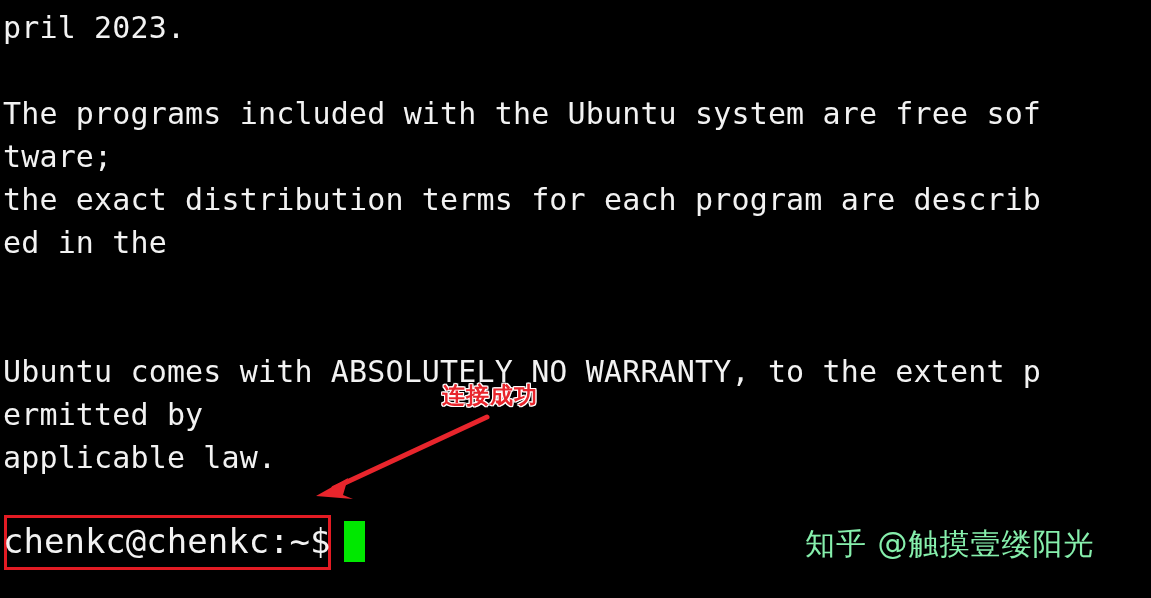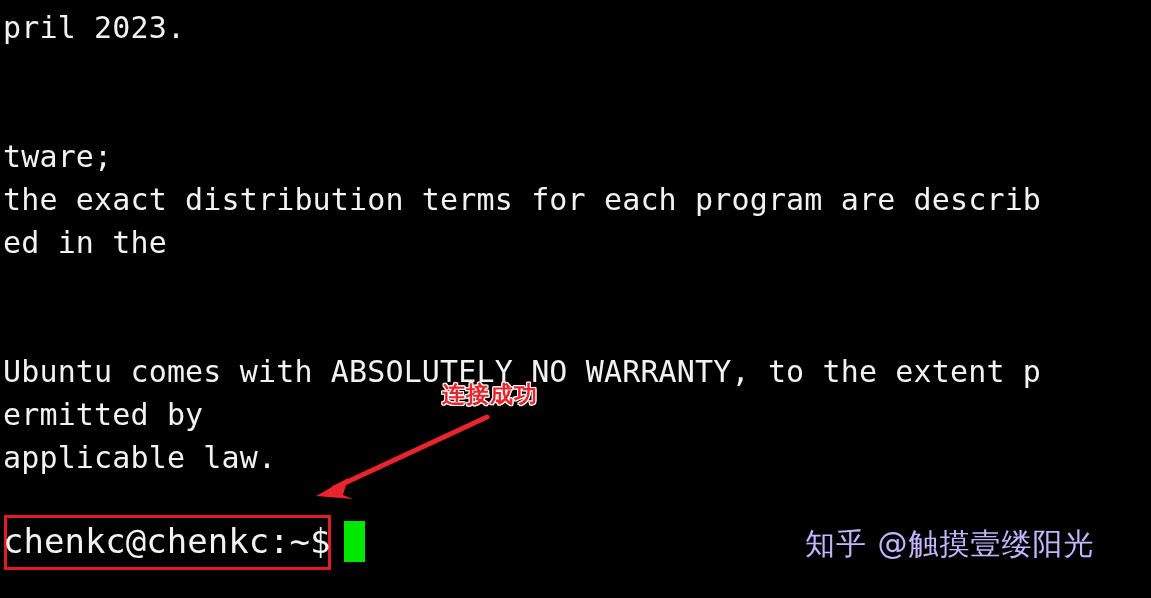--- a/index.html
+++ b/index.html
@@ -71,21 +71,21 @@
     height: 41px;
     background: #00e800;
     z-index: 3;
   }
 
   
   #annotation-label {
     position: absolute;
     left: 442px;
     top: 382px;
-    font-family: Liberation Serif, serif;
+    font-family: Liberation Sans, sans-serif;
     font-size: 23px;
     font-weight: bold;
     line-height: 26px;
     color: #e8252c;
     letter-spacing: 1px;
     white-space: nowrap;
     text-shadow:
        1px  0   0 #ffffff,
       -1px  0   0 #ffffff,
        0    1px 0 #ffffff,
@@ -108,34 +108,35 @@
     pointer-events: none;
   }
 
   
   #watermark {
     position: absolute;
     left: 805px;
     top: 524px;
     font-family: "DejaVu Sans", "Liberation Sans", sans-serif;
     font-size: 30px;
-    color: #c4b5fd;
+    color: #86efac;
     letter-spacing: 1px;
     white-space: nowrap;
     z-index: 4;
   }
 </style>
 </head>
 <body>
 
 <div id="screen">
 
   <div id="terminal">
     <div class="tline" style="top:6px">pril 2023.</div>
     <div class="tline blank" style="top:49px"> </div>
+    <div class="tline" style="top:92px">The programs included with the Ubuntu system are free sof</div>
     <div class="tline" style="top:135px">tware;</div>
     <div class="tline" style="top:178px">the exact distribution terms for each program are describ</div>
     <div class="tline" style="top:221px">ed in the</div>
     <div class="tline blank" style="top:307px"> </div>
     <div class="tline" style="top:350px">Ubuntu comes with ABSOLUTELY NO WARRANTY, to the extent p</div>
     <div class="tline" style="top:436px">applicable law.</div>
     <div class="tline" style="top:393px">ermitted by</div>
     <div class="tline blank" style="top:479px"> </div>
   </div>
 

